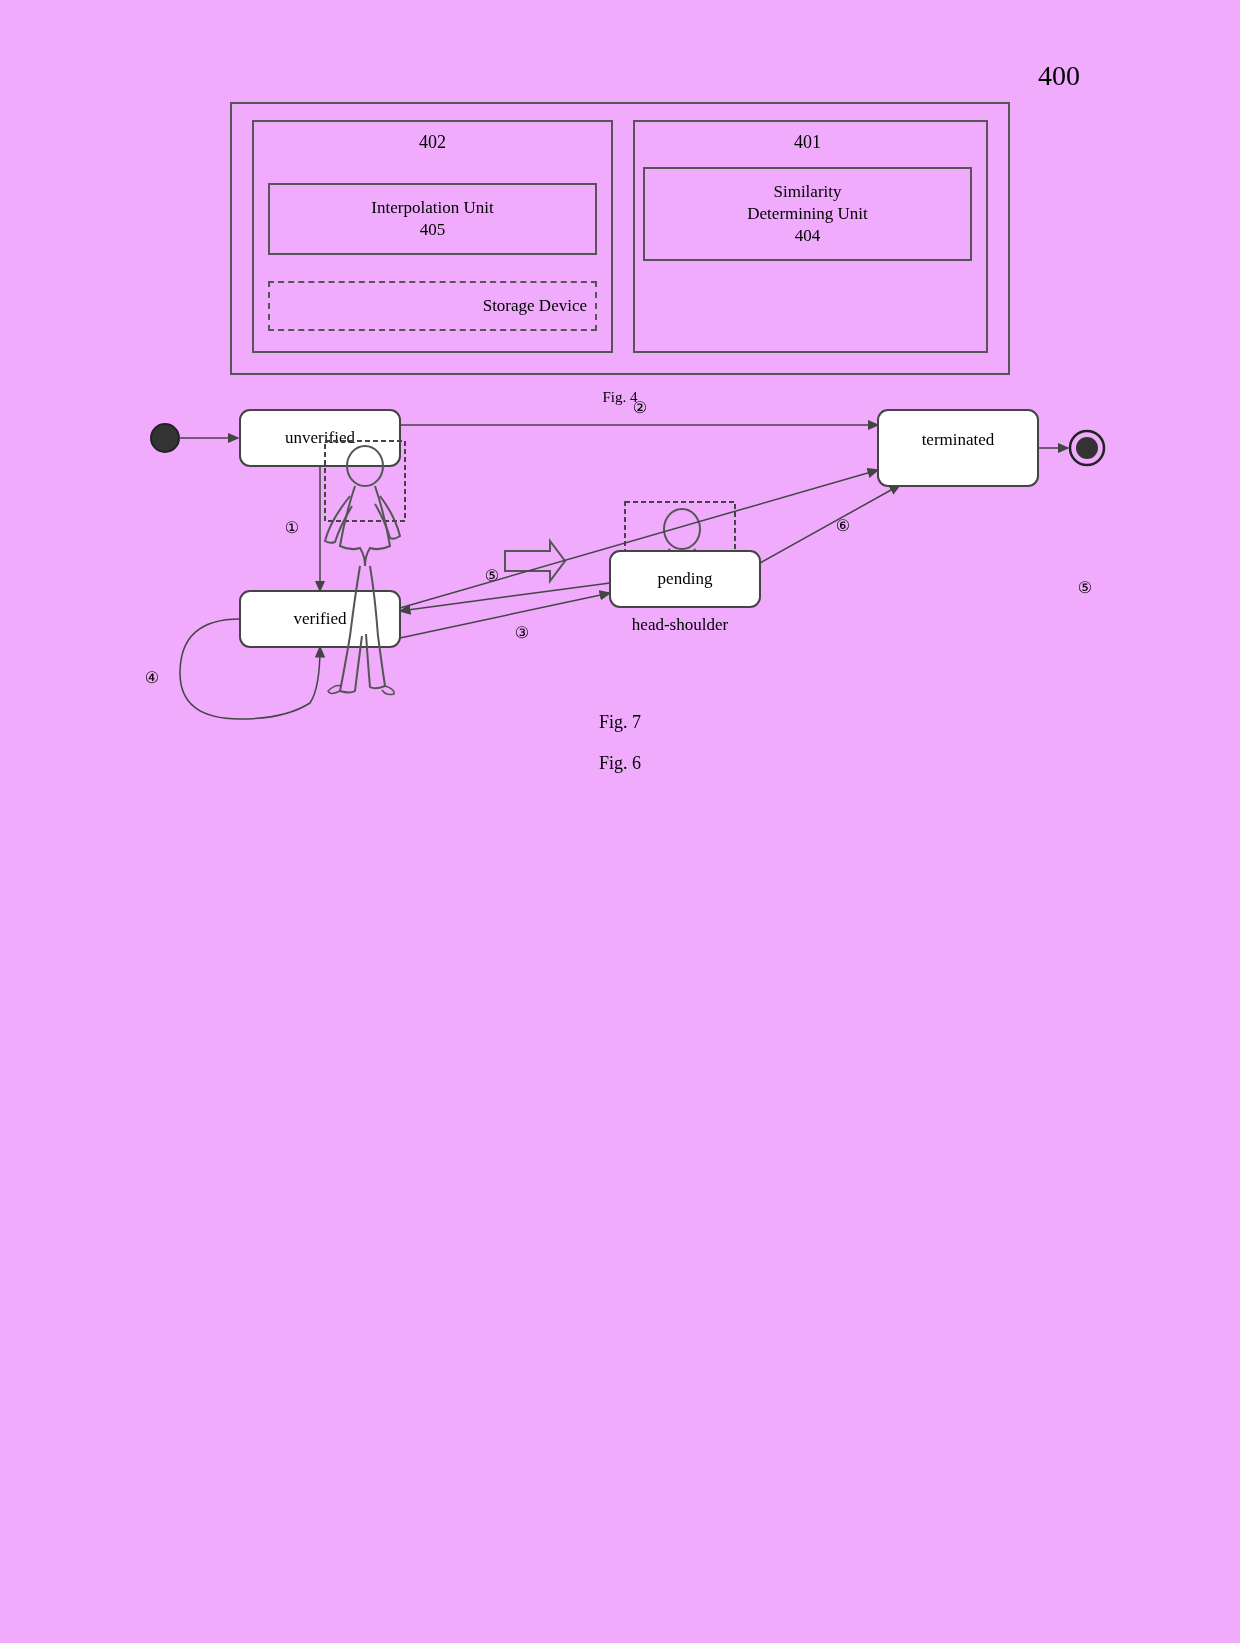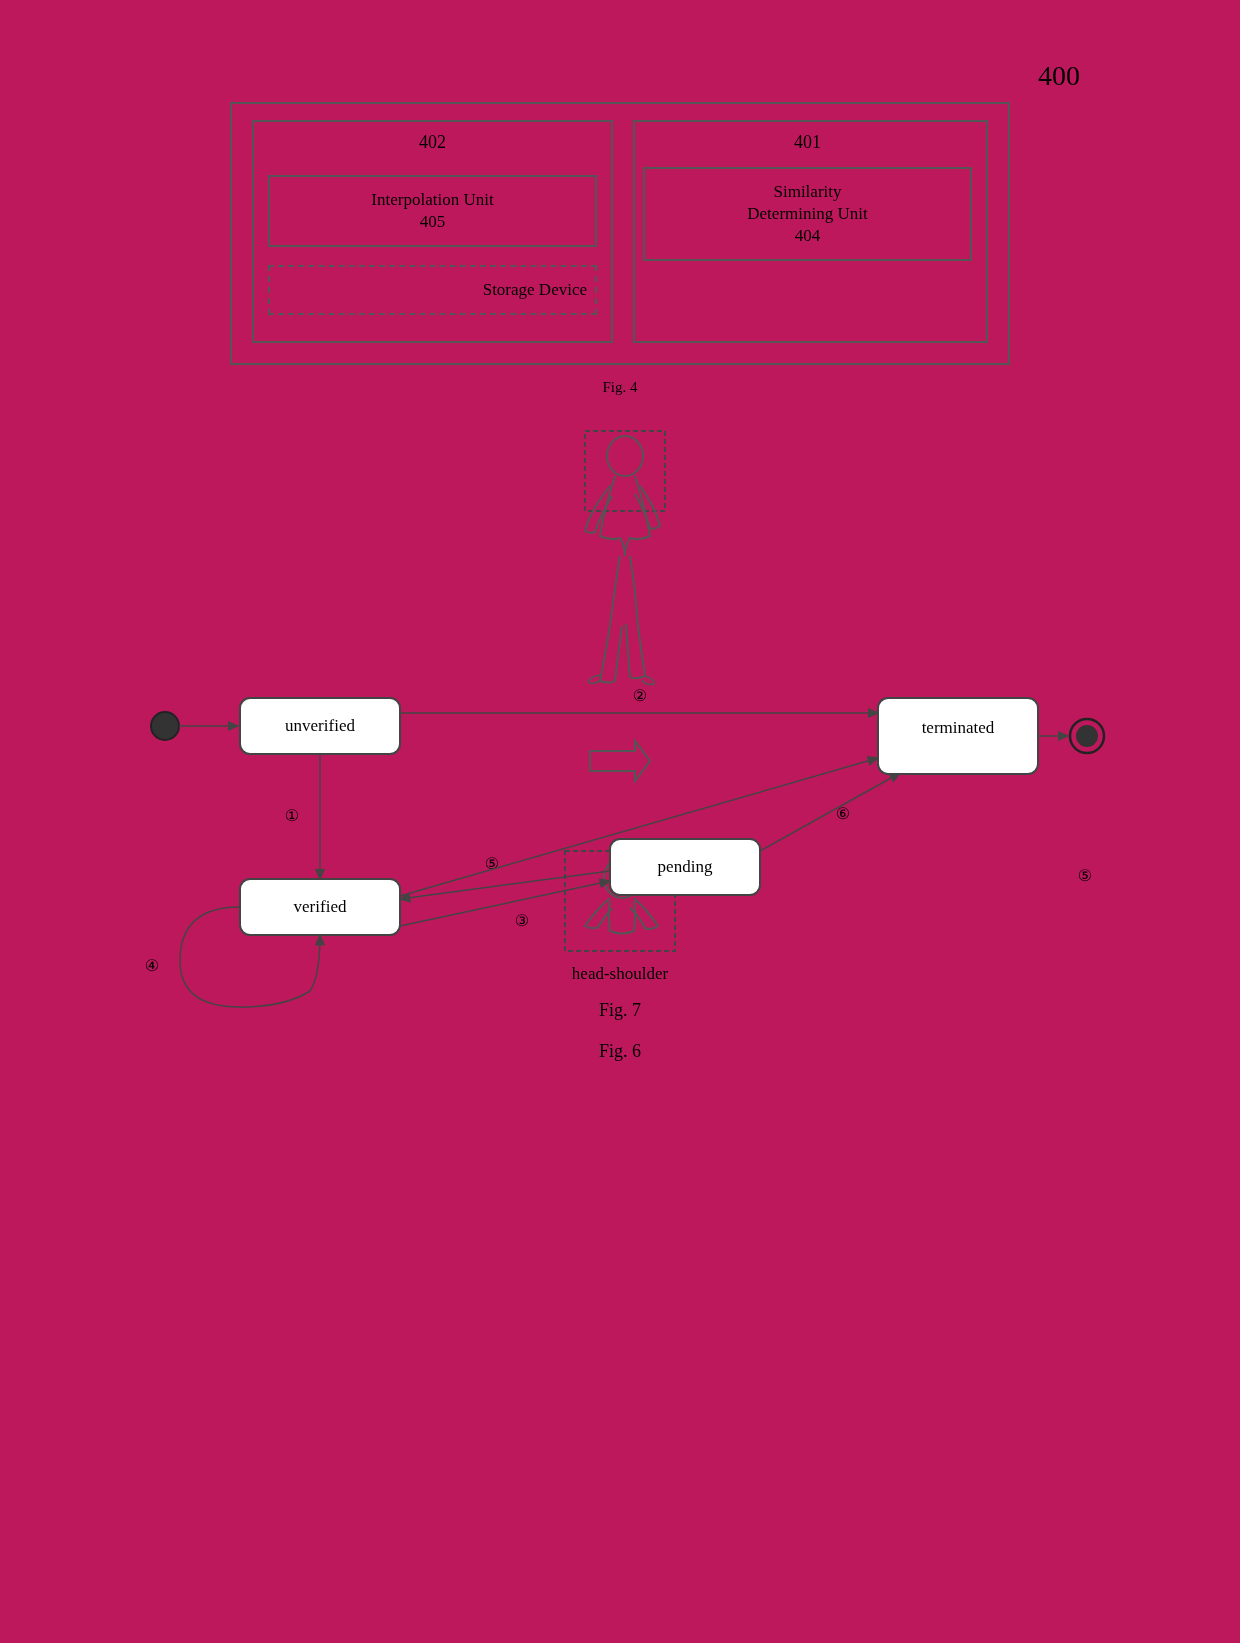--- a/index.html
+++ b/index.html
@@ -8,21 +8,21 @@
       font-family: 'Times New Roman', Times, serif;
       width: 1240px;
       min-height: 1643px;
       position: relative;
       overflow-x: hidden;
     }
 
     .page {
       width: 1240px;
       min-height: 1643px;
-      background: #be185d;
+      background: #f0abfc;
       padding: 40px 80px;
       display: flex;
       flex-direction: column;
       align-items: center;
     }
 
     
     .fig4-section {
       width: 100%;
       display: flex;
@@ -44,24 +44,24 @@
       width: 780px;
       padding: 16px 20px 20px 20px;
       display: flex;
       flex-direction: row;
       gap: 20px;
     }
 
     .fig4-left-box {
       border: 2px solid #555;
       flex: 1;
-      padding: 10px 14px 26px 14px;
-      display: flex;
-      flex-direction: column;
-      gap: 18px;
+      padding: 10px 14px 20px 14px;
+      display: flex;
+      flex-direction: column;
+      gap: 26px;
     }
 
     .fig4-right-box {
       border: 2px solid #555;
       flex: 1;
       padding: 10px 14px 14px 8px;
       display: flex;
       flex-direction: column;
       gap: 10px;
     }
@@ -97,21 +97,20 @@
     .fig5-section {
       width: 100%;
       display: flex;
       flex-direction: column;
       align-items: center;
       margin-top: 30px;
     }
 
     .fig5-content {
       display: flex;
-      flex-direction: column;
       align-items: center;
       gap: 50px;
       width: 700px;
     }
 
     .fig5-person {
       position: relative;
       width: 180px;
       height: 260px;
     }

